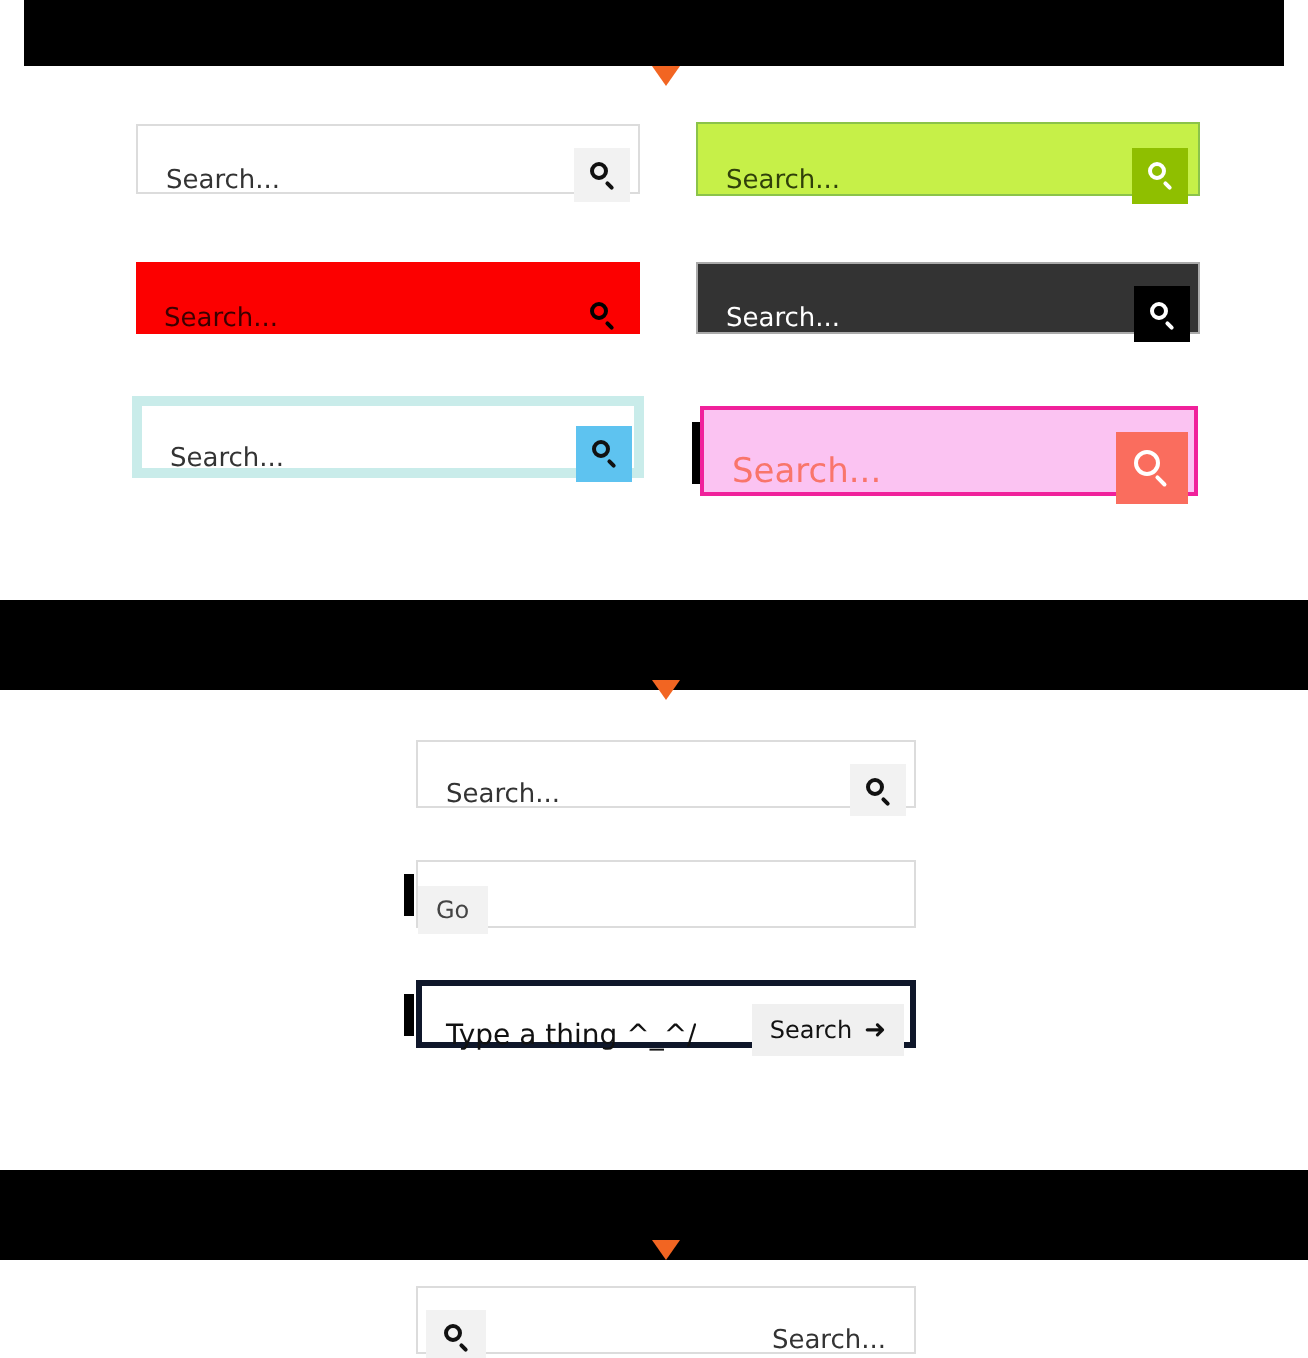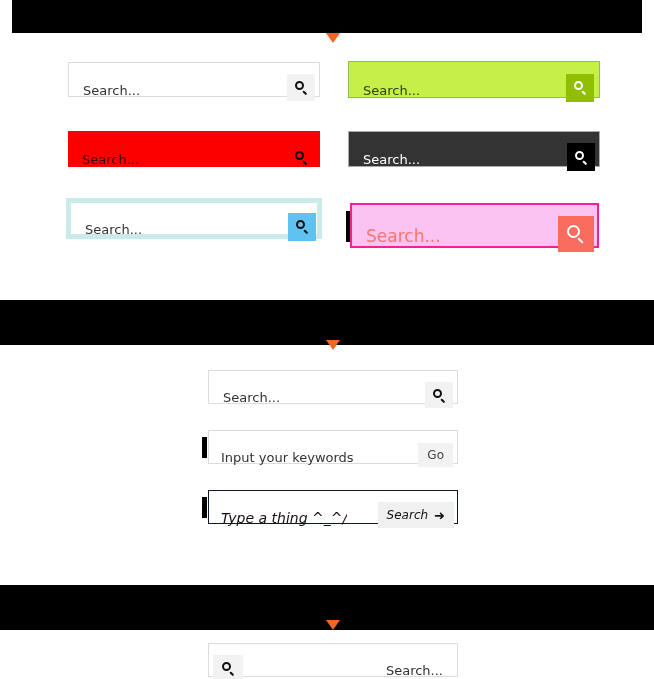--- a/index.html
+++ b/index.html
@@ -154,21 +154,21 @@
     border: 1px solid #dcdcdc; background: #ffffff;
   }
   #sb-mid2 .ph { color: #333; font-size: 13px; padding-left: 12px; }
   #sb-mid2 .btn {
     background: #f2f2f2; color: #444; font-size: 12px;
     padding: 5px 9px; margin-right: 4px;
   }
 
   #sb-mid3 {
     left: 208px; top: 490px; width: 250px; height: 34px;
-    border: 1px solid #0f172a; background: #ffffff; font-style: italic;
+    border: 3px solid #0f172a; background: #ffffff;
   }
   #sb-mid3 .ph { color: #111; font-size: 14px; padding-left: 12px; }
   #sb-mid3 .btn {
     background: #f0f0f0; color: #111; font-size: 12px;
     padding: 6px 9px; margin-right: 3px; gap: 6px;
   }
   #sb-mid3 .btn .arrow { font-size: 13px; font-weight: bold; line-height: 1; }
 
   
   #sb-rtl {
@@ -272,23 +272,20 @@
   <div class="btn">
     <span class="mag" style="width:13px;height:13px">
       <i style="width:9px;height:9px;border-width:2px;border-color:#111"></i>
       <b style="left:8px;top:9px;width:5px;height:2px;background:#111"></b>
     </span>
   </div>
 </div>
 
 <div class="caret-bar" style="left:202px;top:437px;height:21px"></div>
 <div class="searchbox" id="sb-mid2">
-  <div class="field">
-    <span class="ph">Input your keywords</span>
-  </div>
   <div class="btn">Go</div>
 </div>
 
 <div class="caret-bar" style="left:202px;top:497px;height:21px"></div>
 <div class="searchbox" id="sb-mid3">
   <div class="field">
     <span class="ph">Type a thing ^_^/</span>
   </div>
   <div class="btn">
     <span>Search</span>

